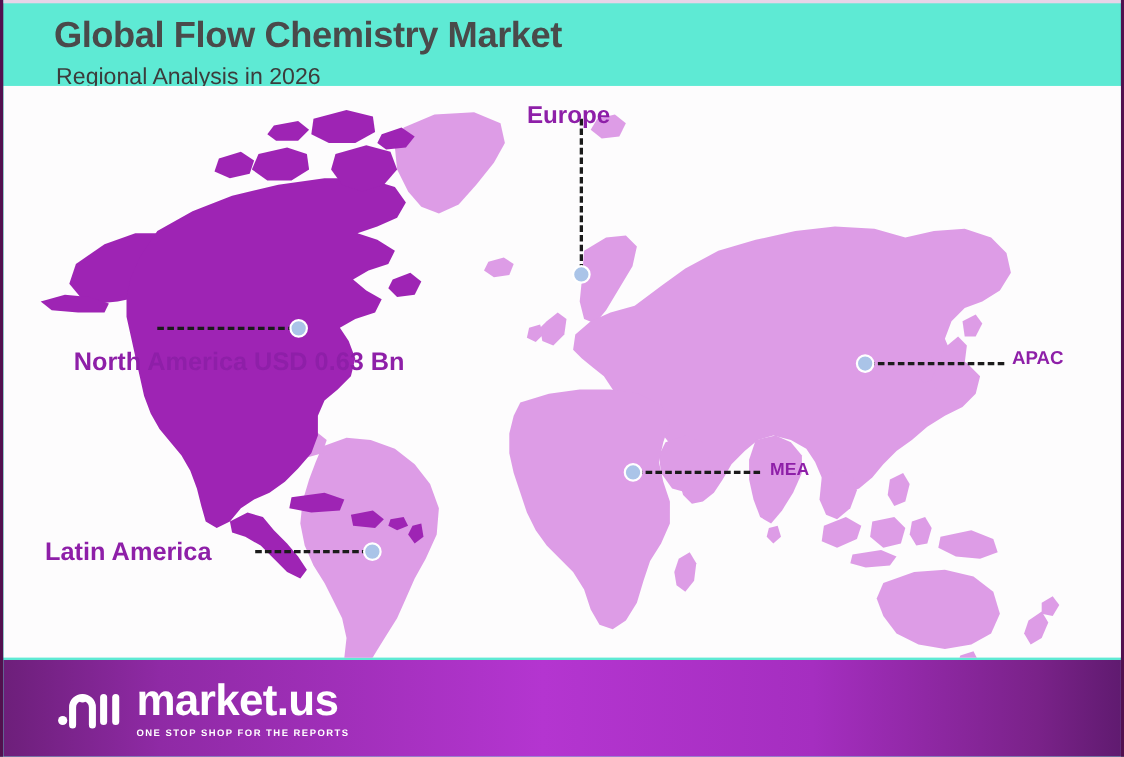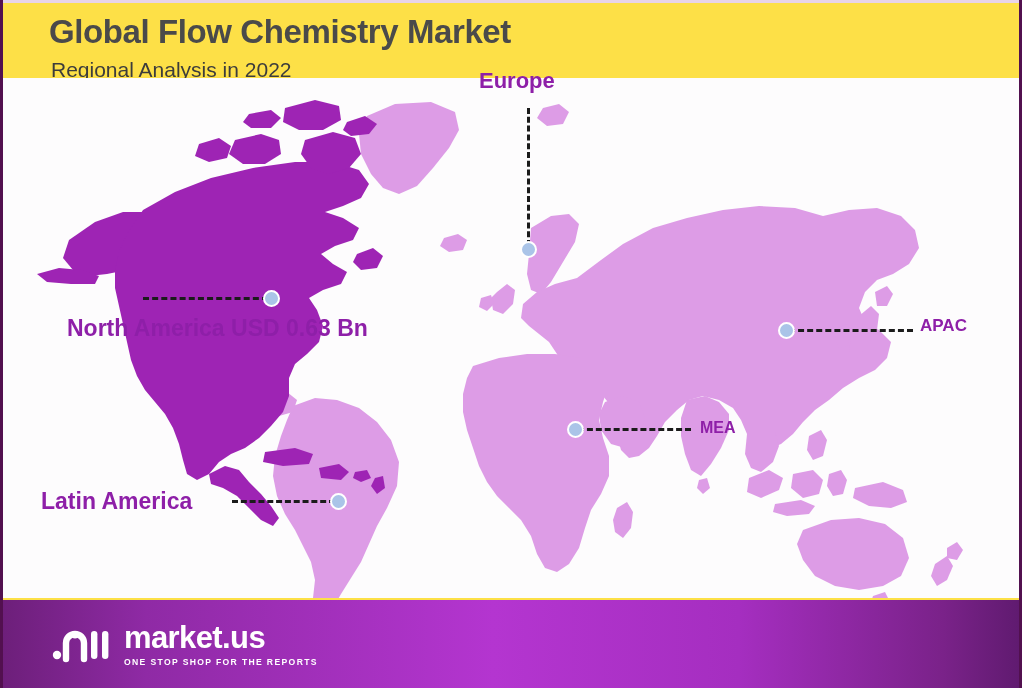--- a/index.html
+++ b/index.html
@@ -5,21 +5,21 @@
   html,body{margin:0;padding:0;}
   body{
     width:1022px;height:688px;
     background:#ffffff;
     font-family:"Liberation Sans",sans-serif;
     overflow:hidden;
   }
   #infographic{
     position:relative;
     width:1022px;height:688px;
-    background:#fde047;
+    background:#5eead4;
     box-sizing:border-box;
     border-left:3px solid #52104f;
     border-right:3px solid #52104f;
     overflow:hidden;
   }
   #edge-top{
     position:absolute;left:0;top:0;width:100%;height:3px;
     background:#e8d4e8;
   }
 
@@ -58,21 +58,21 @@
   .region-label{
     position:absolute;
     color:#8e1fa8;
     font-weight:bold;
     white-space:nowrap;
     pointer-events:auto;
     line-height:1.22;
   }
   #label-north-america{ left:64px; top:314px; font-size:23px; text-align:right;}
   #label-latin-america{ left:38px; top:487px; font-size:23px;}
-  #label-europe{ left:476px; top:68px; font-size:22px;}
+  #label-europe{ left:476px; top:92px; font-size:22px;}
   #label-apac{ left:917px; top:316px; font-size:17px;}
   #label-mea{ left:697px; top:418px; font-size:16px;}
 
   .marker-dot{
     position:absolute;
     width:17px;height:17px;
     border-radius:50%;
     background:#aac4e8;
     border:2.5px solid #ffffff;
     box-sizing:border-box;
@@ -118,38 +118,38 @@
     white-space:pre-line;
     letter-spacing:0.1px;
   }
   #brand{
     display:flex;align-items:center;gap:11px;
     padding-right:10px;
   }
   #brand-mark{ flex:0 0 auto; }
   #brand-text{ display:flex;flex-direction:column;align-items:flex-start; }
   #brand-name{
-    color:#ffffff;font-size:31px;font-weight:bold;line-height:1;
+    color:#ffffff;font-size:40px;font-weight:bold;line-height:1;
     letter-spacing:-0.6px;
   }
   #brand-tagline{
     color:#ffffff;font-size:8.6px;font-weight:bold;
     letter-spacing:1.35px;margin-top:4px;
   }
 </style>
 </head>
 <body>
 
 <div id="infographic">
 
   <div id="edge-top"></div>
 
   <div id="heading">
     <div id="title">Global Flow Chemistry Market</div>
-    <div id="subtitle">Regional Analysis in 2022</div>
+    <div id="subtitle">Regional Analysis in 2026</div>
   </div>
 
   <div id="map-wrap">
     <svg id="worldmap" viewBox="0 0 1022 520" xmlns="http://www.w3.org/2000/svg">
       <rect x="0" y="0" width="1022" height="520" fill="#fdfcfd"></rect>
 
       <g fill="#dd9ce6" stroke="none">
 
         <path d="M364 38 L392 26 L428 24 L452 34 L456 52 L446 70 L430 90 L414 108
              L396 116 L380 110 L368 96 L358 76 L356 56 Z"></path>

